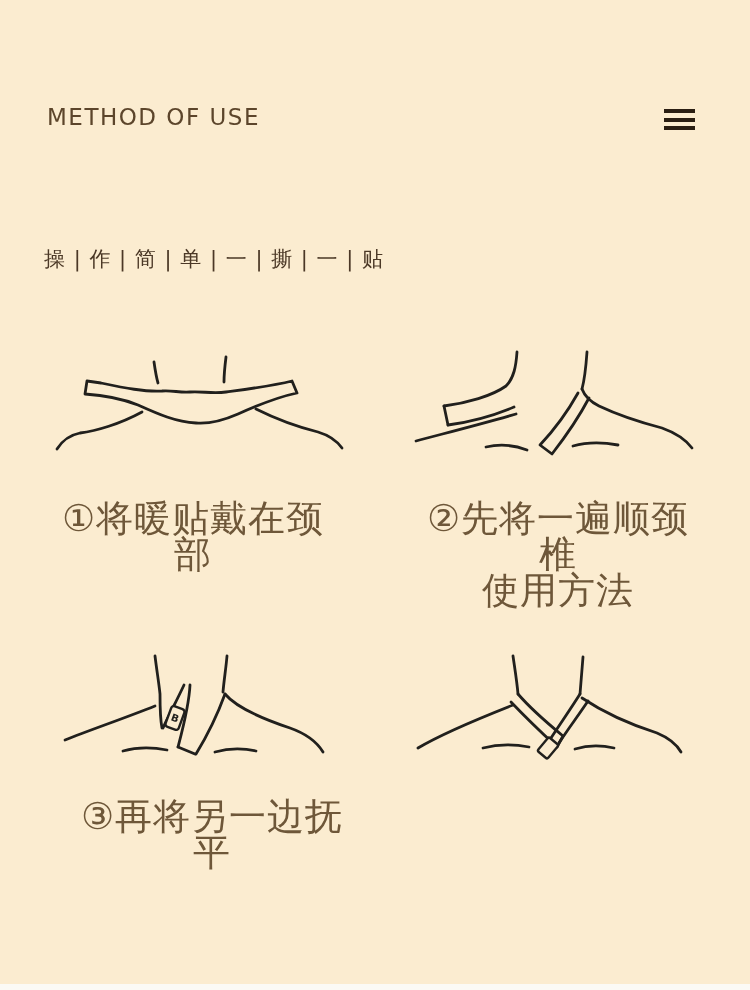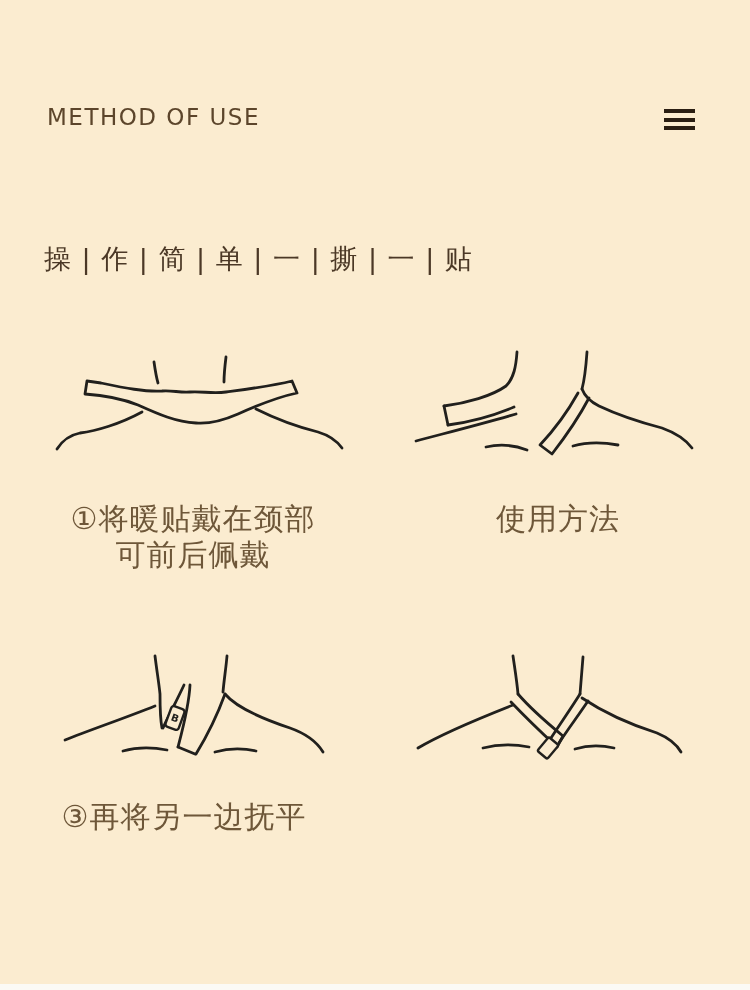--- a/index.html
+++ b/index.html
@@ -21,36 +21,36 @@
     display:flex; flex-direction:column; justify-content:space-between;
   }
   .menu-icon .bar { width:31px; height:4px; background:#2a1e12; }
   .title {
     position:absolute; left:43px; top:146px;
     font-size:62px; font-weight:bold; letter-spacing:5px;
     color:#44311f; line-height:66px;
   }
   .tagline {
     position:absolute; left:44px; top:242px;
-    font-size:27px; color:#4b3826; letter-spacing:1px;
+    font-size:21px; color:#4b3826; letter-spacing:1px;
     line-height:34px;
   }
   .fig { position:absolute; }
   .fig-1 { left:50px;  top:350px; }
   .fig-2 { left:410px; top:348px; }
   .fig-3 { left:55px;  top:648px; }
   .fig-4 { left:408px; top:648px; }
   .caption {
     position:absolute;
-    font-size:30px; line-height:36px;
+    font-size:37px; line-height:36px;
     color:#6e5739; text-align:center; letter-spacing:1px;
   }
   .cap-1 { left:45px;  top:501px; width:296px; }
   .cap-2 { left:410px; top:501px; width:296px; }
-  .cap-3 { left:36px;  top:799px; width:296px; }
+  .cap-3 { left:64px;  top:799px; width:296px; }
   .cap-4 { left:400px; top:799px; width:306px; }
   .footer-strip {
     position:absolute; left:0; bottom:0;
     width:750px; height:6px; background:#fbfaf5;
   }
   svg path, svg rect { vector-effect:none; }
   .tab-glyph {
     font-size:10px; font-weight:bold; fill:#21201d;
     font-family:"DejaVu Sans", sans-serif;
   }
@@ -118,23 +118,23 @@
     <path d="M174,50 C195,64 224,77 249,85 C261,90 269,97 273,104"></path>
     <path d="M75,100 C90,96 106,96 121,99"></path>
     <path d="M167,101 C180,97 193,97 206,100"></path>
     <g transform="translate(140,100) rotate(130)">
       <rect x="-9" y="-6.5" width="18" height="13" rx="2" fill="#fbecd0" stroke="#21201d" stroke-width="2.4"></rect>
     </g>
   </svg>
 
   <div class="caption cap-1">
     <div>①将暖贴戴在颈部</div>
-    <div>可前后佩戴</div>
   </div>
   <div class="caption cap-2">
+    <div>②先将一遍顺颈椎</div>
     <div>使用方法</div>
   </div>
   <div class="caption cap-3">
     <div>③再将另一边抚平</div>
   </div>
   <div class="caption cap-4">
   </div>
 
   <div class="footer-strip"></div>
 </div>

